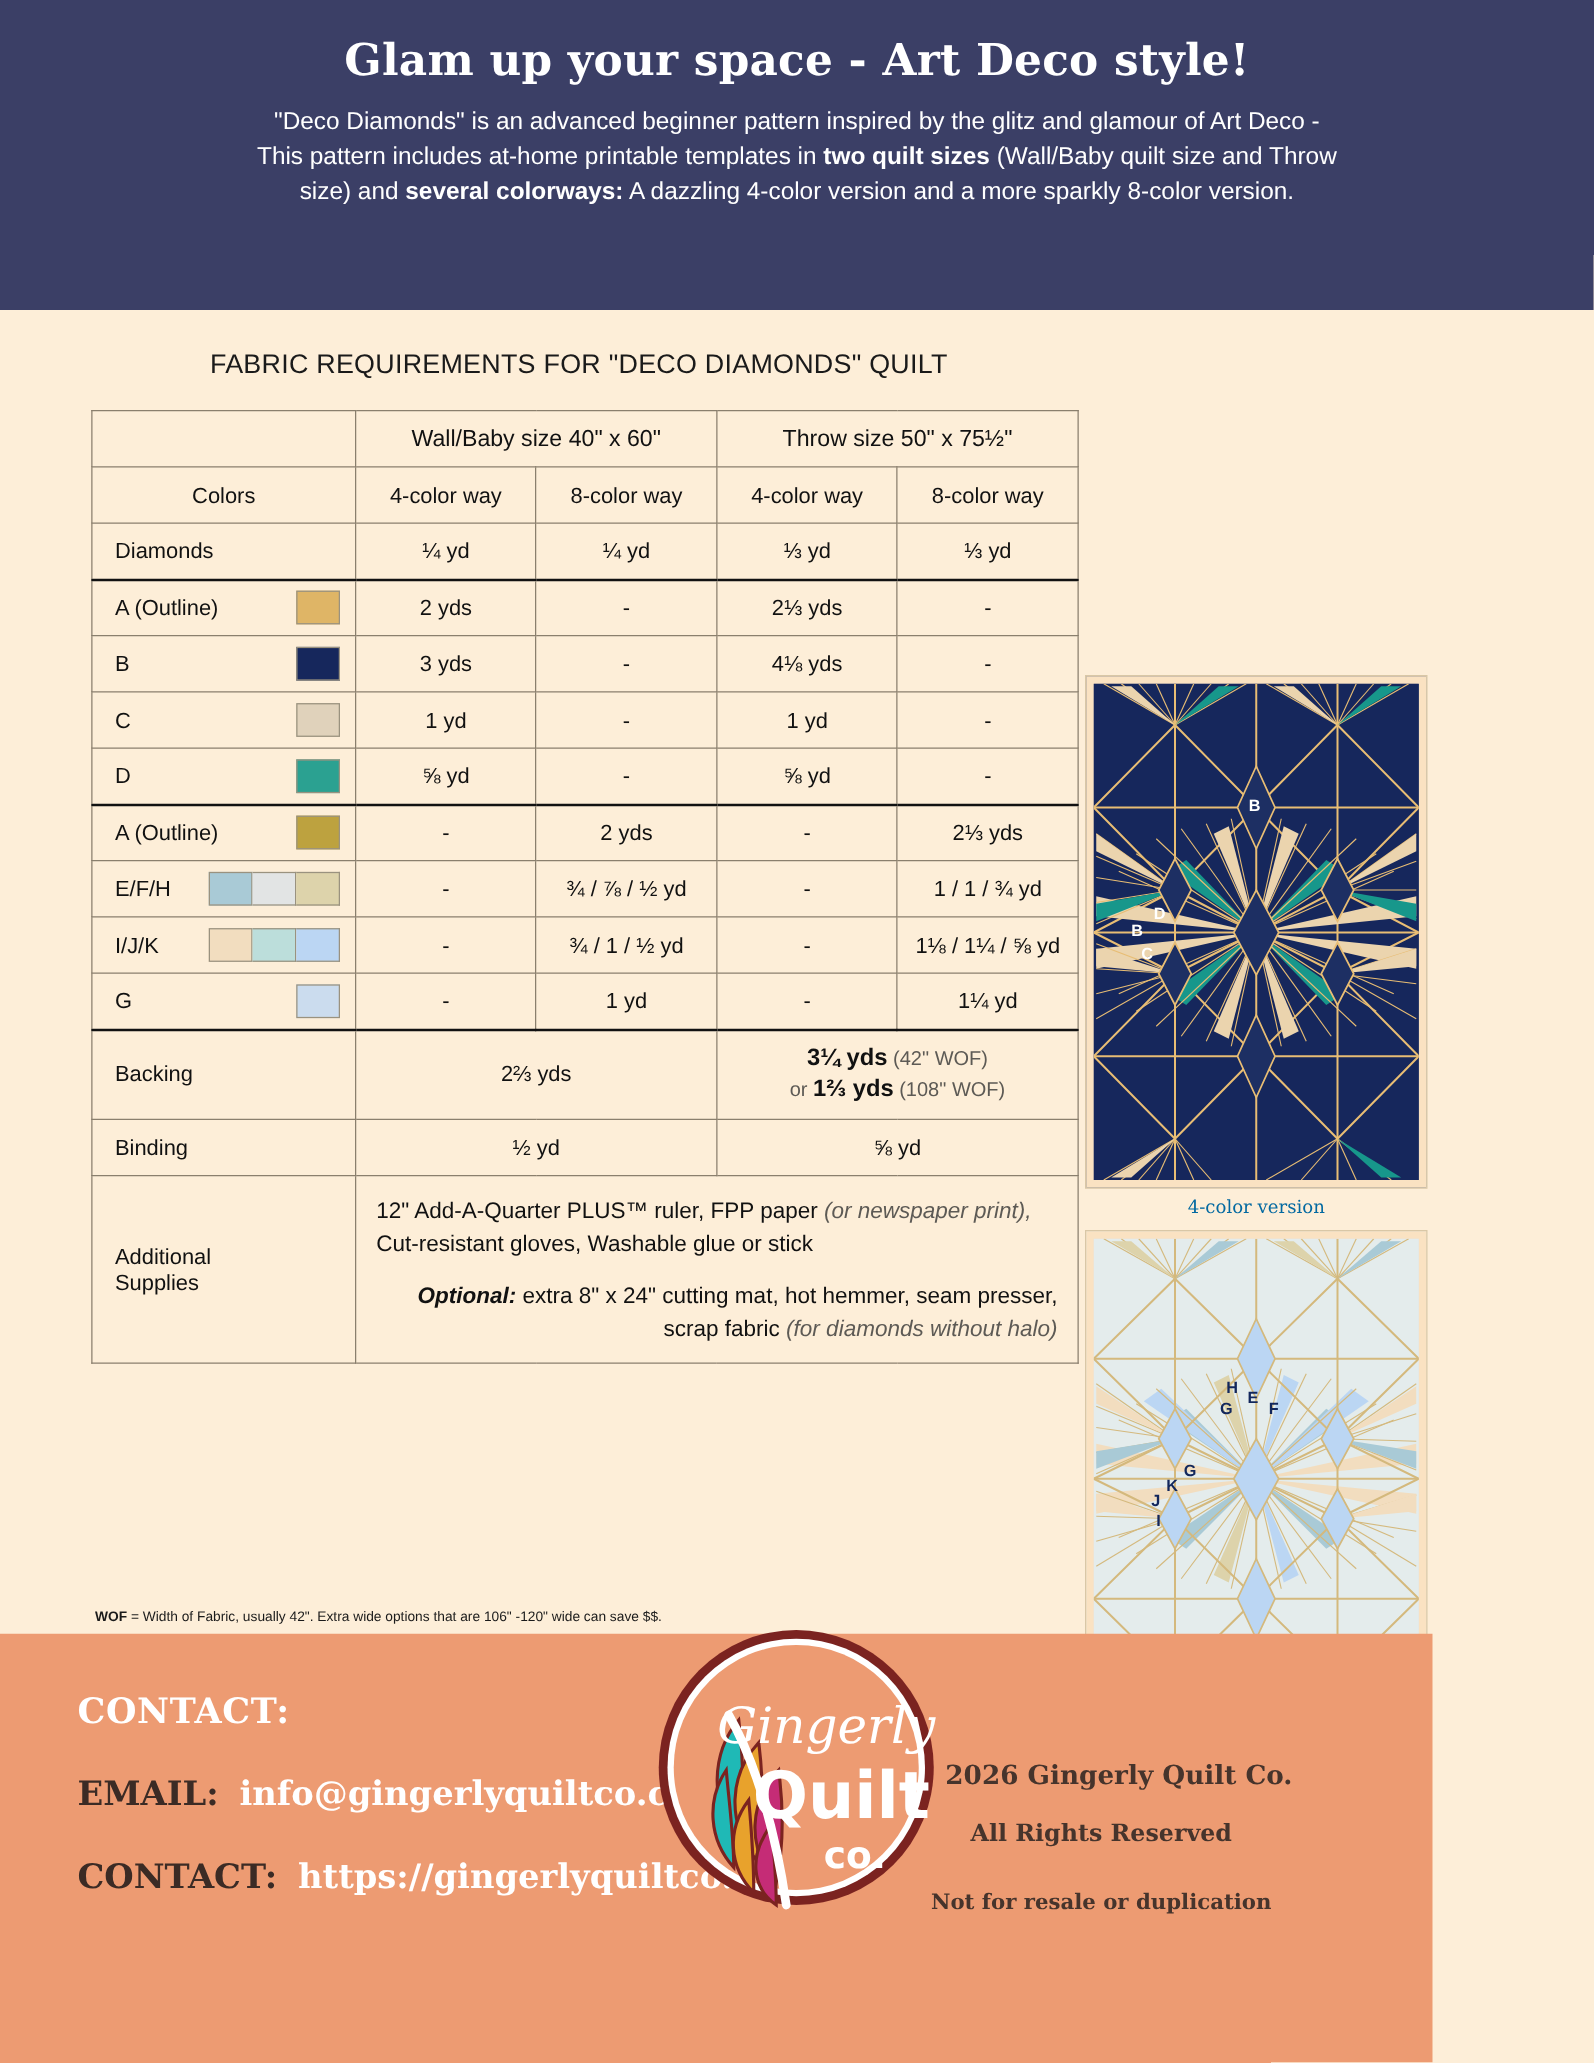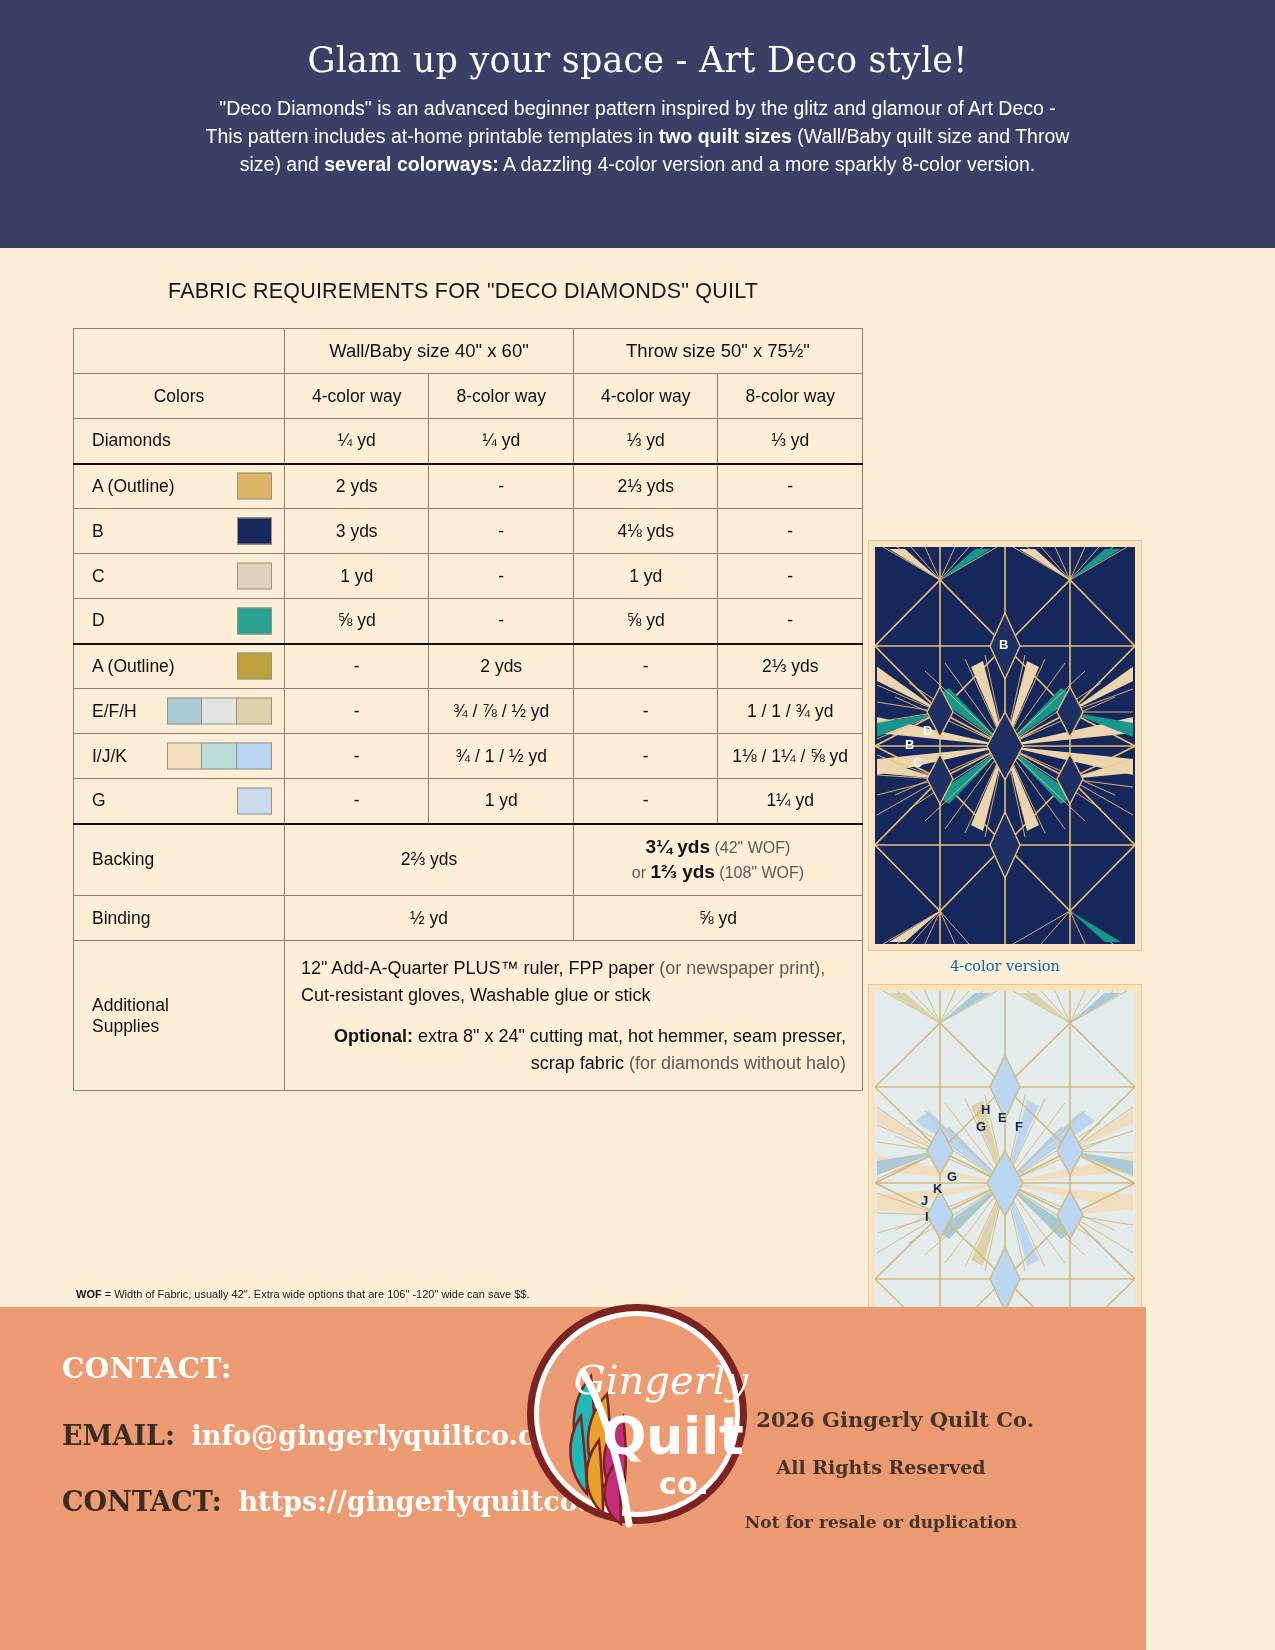--- a/index.html
+++ b/index.html
@@ -15,23 +15,23 @@
   
   .header {
     background:#3b3f66;
     color:#ffffff;
     padding:22px 70px 26px 70px;
     text-align:center;
     height:248px;
   }
   .header h1 {
     font-family:"DejaVu Serif", serif;
-    font-weight:400;
+    font-weight:700;
     font-size:35px;
-    margin:18px 0 14px 0;
+    margin:6px 0 14px 0;
     letter-spacing:0.2px;
   }
   .header p {
     margin:0;
     font-size:19.5px;
     line-height:28px;
     font-weight:300;
   }
   .header p b { font-weight:700; }
 
@@ -71,21 +71,21 @@
   .swatchwrap {
     position:absolute; right:12px; top:50%;
     transform:translateY(-50%);
     display:flex;
   }
   .sw { width:35px; height:27px; border:1px solid #9a927f; }
   .sw + .sw { border-left:none; }
 
   .backing-line2 { font-size:16px; }
   .muted { color:#5d5a55; }
-  .ital { }
+  .ital { font-style:italic; }
   .bold { font-weight:700; }
 
   .supplies-cell {
     text-align:left !important;
     padding:12px 16px 12px 16px !important;
     font-size:18px;
     line-height:27px;
   }
   .supplies-cell .p2 { margin-top:14px; text-align:right; }
 

